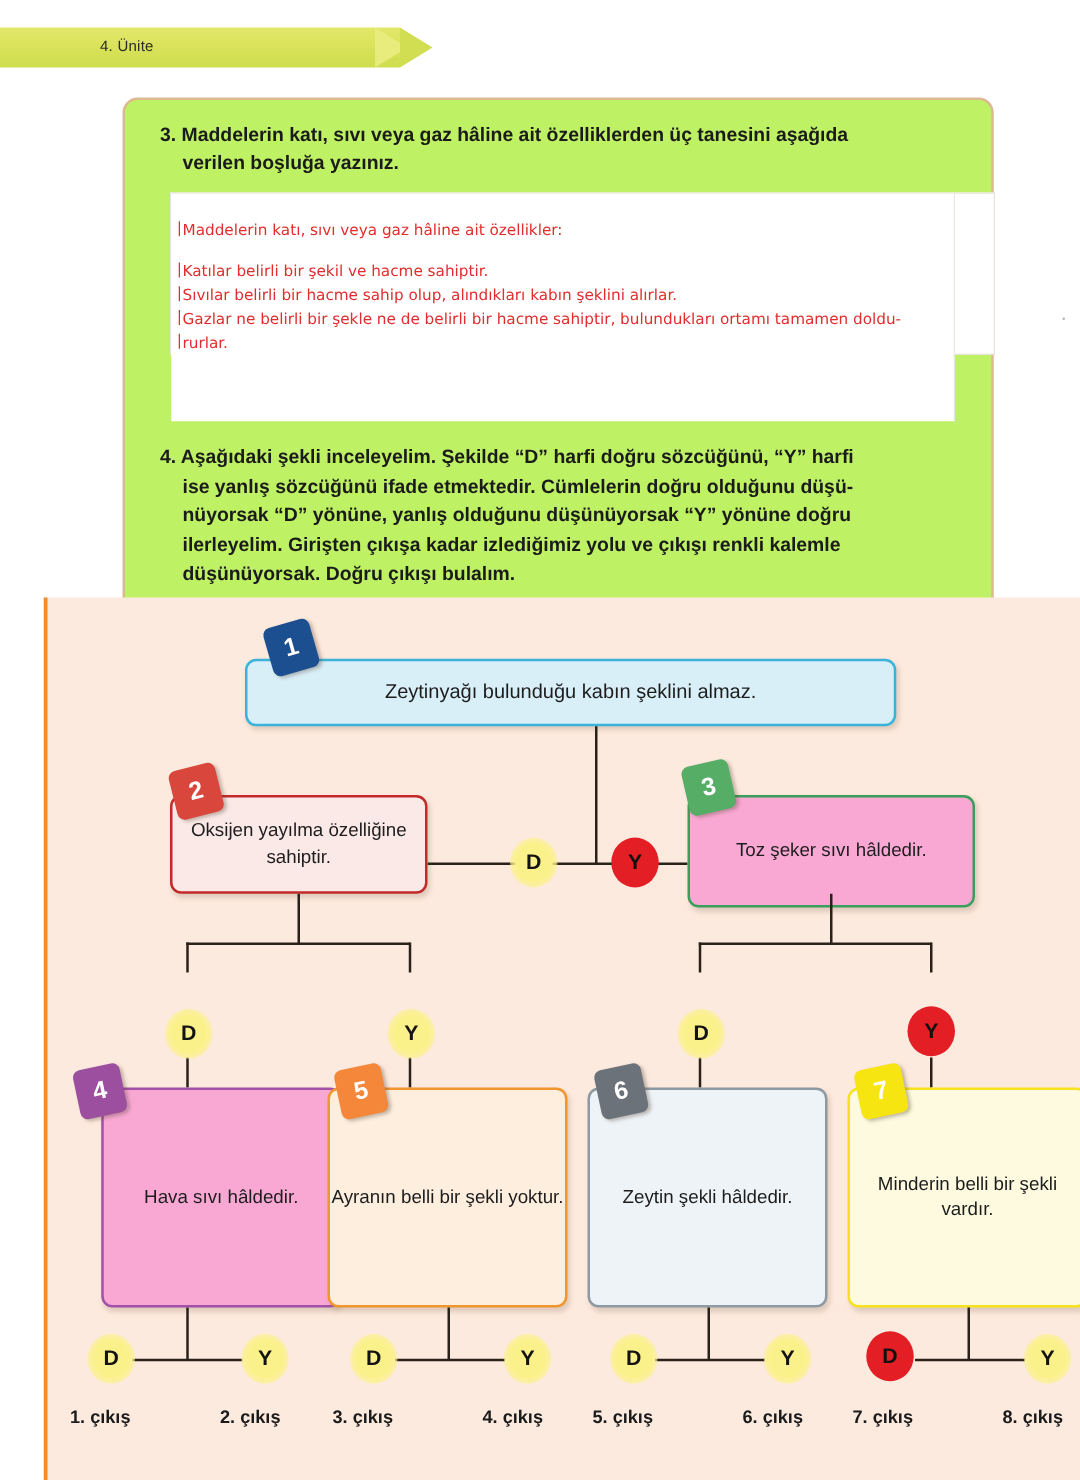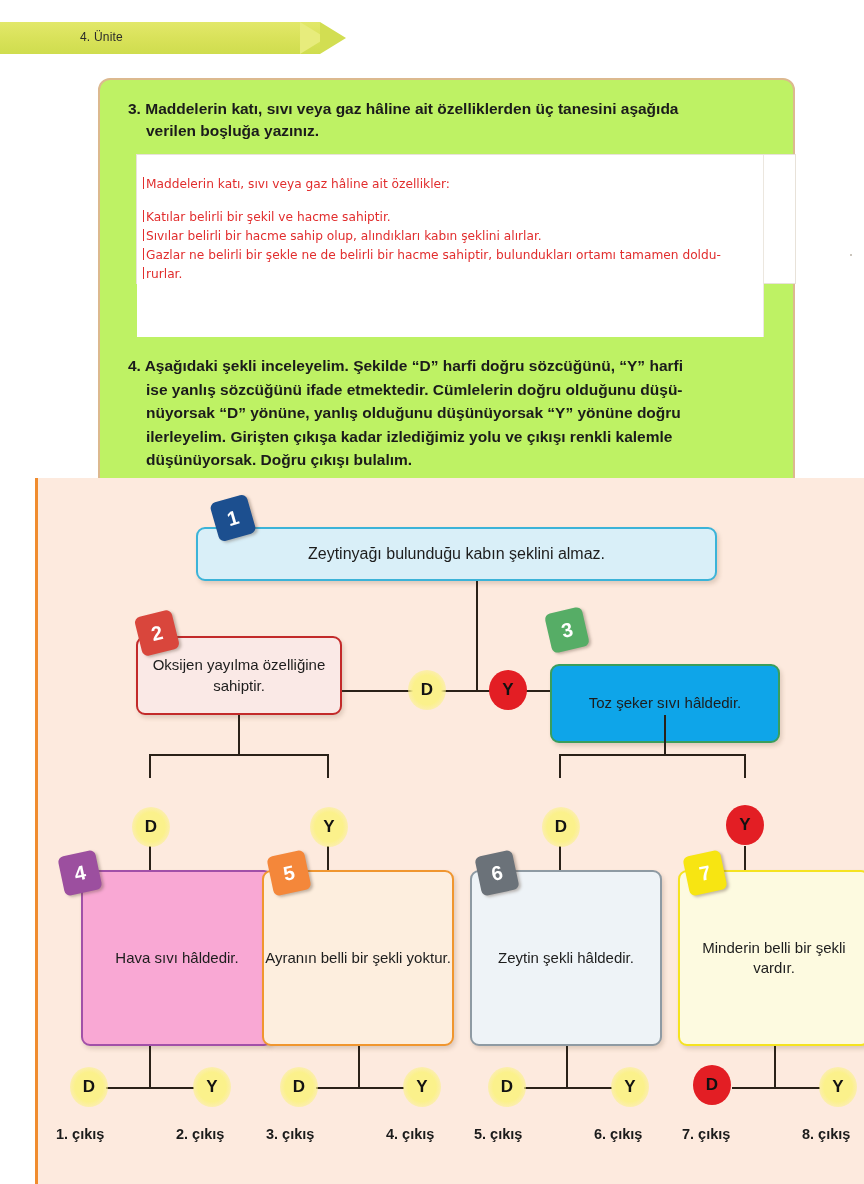--- a/index.html
+++ b/index.html
@@ -117,22 +117,22 @@
   #node1 { left: 158px; top: 49px; width: 521px; height: 54px;
            background: #d9eff8; border: 2.5px solid #3bb3d8; font-size: 16px; }
   #badge1 { left: 176px; top: 20px; background: #1c4f8f; transform: rotate(-16deg); }
 
   
   #node2 { left: 98px; top: 158px; width: 206px; height: 79px;
            background: #fae9e6; border: 2.5px solid #c32a2a; }
   #badge2 { left: 100px; top: 135px; background: #d9463c; transform: rotate(-14deg); }
 
   
-  #node3 { left: 512px; top: 158px; width: 230px; height: 79px;
-           background: #0ea5e9; border: 2.5px solid #3a9e5c; margin-top: 28px; }
+  #node3 { left: 512px; top: 158px; width: 230px; height: 90px;
+           background: #f9a8d4; border: 2.5px solid #3a9e5c; }
   #badge3 { left: 510px; top: 132px; background: #56ad66; transform: rotate(-13deg); }
 
   
   #node4 { left: 15px; top: 392px; width: 192px; height: 176px;
            background: #f9a8d4; border: 2.5px solid #a250a8; margin-left: 28px; }
   #badge4 { left: 23px; top: 375px; background: #9c4f9f; transform: rotate(-12deg); }
 
   #node5 { left: 224px; top: 392px; width: 192px; height: 176px;
            background: #fdeede; border: 2.5px solid #f0962f; }
   #badge5 { left: 232px; top: 375px; background: #f4873a; transform: rotate(-12deg); }

